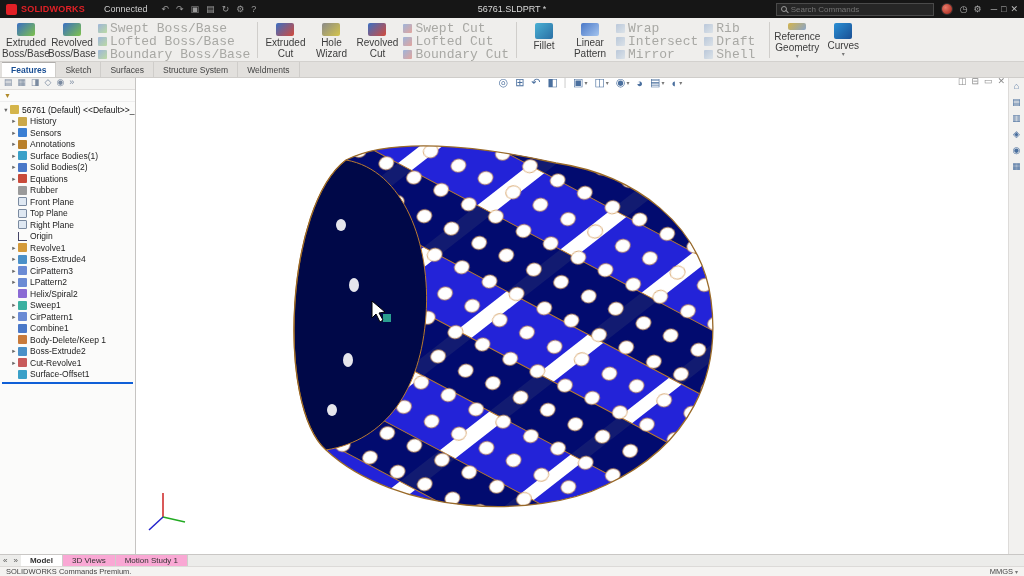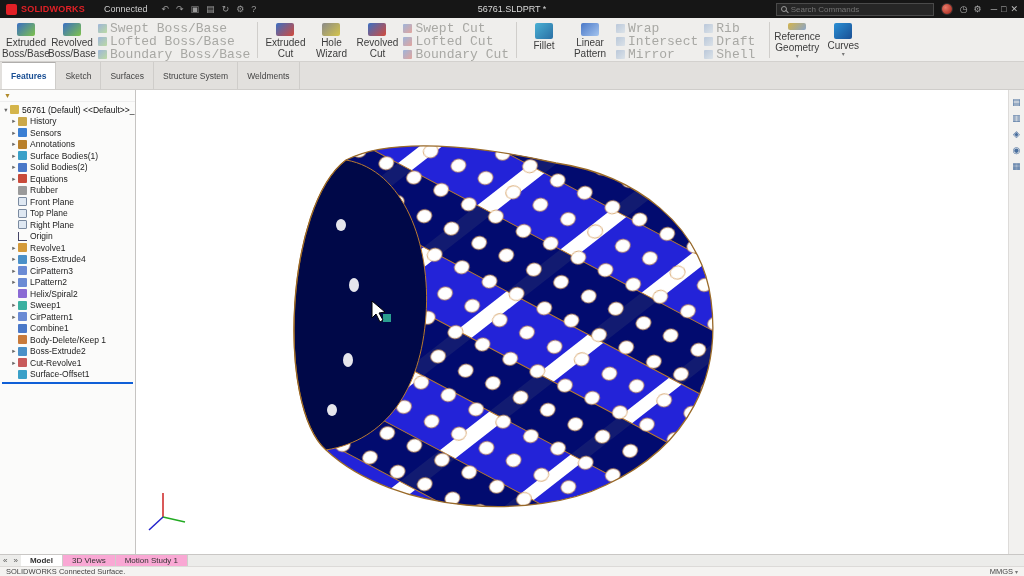--- a/index.html
+++ b/index.html
@@ -38,21 +38,21 @@
   [data-name*="boss-base-icon"] { background:linear-gradient(135deg,#3a6fc4,#7fc24a); }
   [data-name*="cut-icon"].rb-ic, [data-name*="cut-icon"].rb-ic-s { background:linear-gradient(135deg,#3a6fc4,#d44a3a); }
   [data-name="hole-wizard-icon"] { background:linear-gradient(135deg,#8a8a8a,#d4c44a); }
   [data-name="fillet-icon"] { background:linear-gradient(135deg,#4ab0d4,#2a6fa4); }
   [data-name="linear-pattern-icon"] { background:linear-gradient(135deg,#4a78c8,#a4c4ee); }
   [data-name="rib-icon"],[data-name="draft-icon"],[data-name="shell-icon"],[data-name="wrap-icon"],[data-name="intersect-icon"],[data-name="mirror-icon"] { background:linear-gradient(135deg,#7a9ac4,#c4d4e4); }
   [data-name="reference-geometry-icon"] { background:linear-gradient(135deg,#d4b44a,#8aa4c8); }
   [data-name="curves-icon"] { background:linear-gradient(135deg,#2a8fd4,#1a4f94); }
 
   
-  #ftabs { position:absolute; top:62px; left:0; right:0; height:28px; background:#e2e0dd; display:flex; align-items:stretch; padding-left:2px; font-size:8.5px; z-index:24; border-bottom:1px solid #cfcdca; }
+  #ftabs { position:absolute; top:62px; left:0; right:0; height:16px; background:#e2e0dd; display:flex; align-items:stretch; padding-left:2px; font-size:8.5px; z-index:24; border-bottom:1px solid #cfcdca; }
   .ftab { padding:0 9px; display:flex; align-items:center; color:#444; border-right:1px solid #cfcdca; cursor:default; }
   .ftab.active { background:#fff; color:#1a4f94; font-weight:bold; border-top:1px solid #b0aeac; }
 
   
   #panel { position:absolute; top:75px; left:0; width:136px; bottom:22px; background:#fbfbfa; border-right:1px solid #c6c4c2; z-index:20; display:flex; flex-direction:column; }
   #panel-tabs { height:15px; display:flex; align-items:center; gap:5px; padding:0 4px; border-bottom:1px solid #e0dedc; color:#7a8aa0; font-size:9px; background:#f4f3f1; }
   #panel-filter { height:12px; display:flex; align-items:center; padding:0 4px; color:#b08a2a; font-size:7px; border-bottom:1px solid #eee; }
   #tree { flex:1; overflow:hidden; padding:2px 0 0 2px; }
   .trow { display:flex; align-items:center; height:11.5px; white-space:nowrap; cursor:default; }
   .trow .arrow { width:8px; font-size:6.5px; color:#666; flex:0 0 auto; text-align:center; }
@@ -477,18 +477,18 @@
 
 <div id="bottombar" data-name="bottom-tab-bar">
     <span class="tab-scroll" data-name="tab-scroll-left-icon">«</span>
     <span class="tab-scroll" data-name="tab-scroll-right-icon">»</span>
     <div class="btab active" data-name="tab-model">Model</div>
     <div class="btab" data-name="tab-3d-views">3D Views</div>
     <div class="btab" data-name="tab-motion-study-1">Motion Study 1</div>
   </div>
 
 <div id="statusbar" data-name="status-bar">
-  <span data-name="status-message">SOLIDWORKS Connected Surface.</span>
+  <span data-name="status-message">SOLIDWORKS Commands Premium.</span>
   <span id="status-right">
     <span data-name="units-value">MMGS</span>
     <span data-name="chevron-down-icon" style="font-size:6px;color:#777;">▾</span>
   </span>
 </div>
 
 </body></html>

